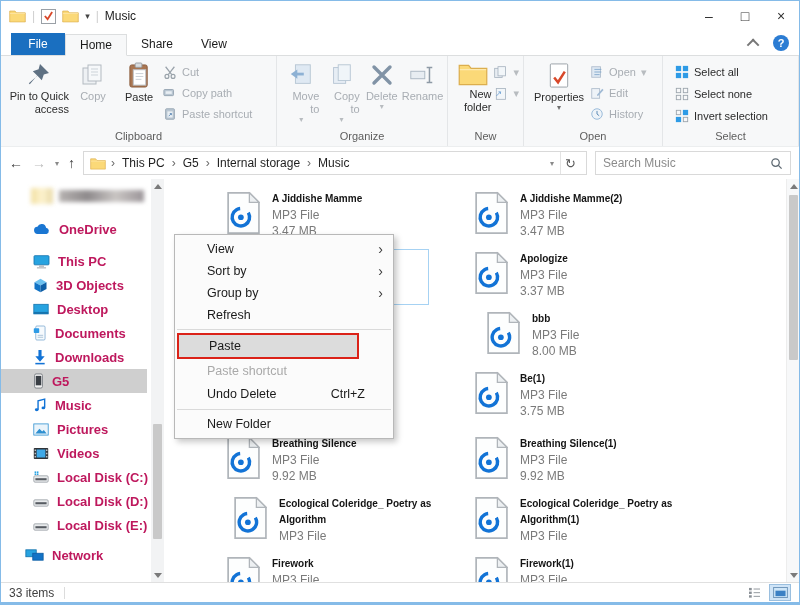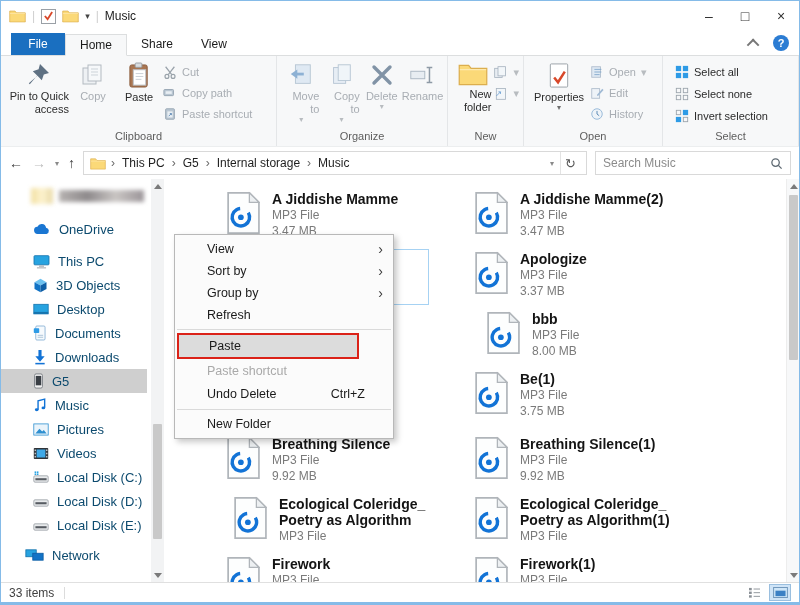--- a/index.html
+++ b/index.html
@@ -67,21 +67,21 @@
   .crumb-right .dd { font-size:8px; color:#8a8a8a; padding:0 6px; height:100%; display:flex; align-items:center; }
   .crumb-right .rf { font-size:13px; color:#5a5a5a; padding:0 4px; border-left:1px solid #e3e3e3; height:100%;
                      display:flex; align-items:center; }
   .searchbox { width:196px; height:24px; border:1px solid #d9d9d9; display:flex; align-items:center; padding:0 7px; }
   .searchbox input { border:none; outline:none; flex:1; font-size:12px; color:#5a5a5a; font-family:inherit; }
   .searchbox input::placeholder { color:#8b8b8b; opacity:1; }
 
   
   .main { flex:1; display:flex; position:relative; overflow:hidden; }
 
-  .sidebar { width:163px; position:relative; padding-top:6px; font-size:13px; color:#0c4a6e; flex:0 0 auto; }
+  .sidebar { width:163px; position:relative; padding-top:6px; font-size:13px; color:#be185d; flex:0 0 auto;font-weight:bold; }
   .side-item { height:24px; display:flex; align-items:center; gap:8px; padding-left:32px; white-space:nowrap; }
   .side-item.child { }
   .side-item.net { padding-left:24px; }
   .side-item.selected { background:#cfcfcf; width:146px; }
   .side-item svg { flex:0 0 auto; display:block; }
   .spacer6 { height:6px; } .spacer8 { height:8px; }
   .redacted { height:22px; margin:0 20px 4px 30px; display:flex; gap:6px; align-items:center; }
   .redacted .b1 { width:22px; height:16px; background:linear-gradient(90deg,#f2dfa0,#fdf3cf,#e8d9a8); filter:blur(2px); }
   .redacted .b2 { width:86px; height:12px; background:linear-gradient(90deg,#b7b3b1,#8e8a8c,#c9c5c3,#9b9599); filter:blur(2px); }
 
@@ -89,21 +89,21 @@
   .vscroll { width:13px; background:#f7f8f9; border-left:1px solid #ededed; position:relative; flex:0 0 auto; }
   .scroll-arrow { position:absolute; left:0; width:13px; height:14px; display:flex; align-items:center; justify-content:center; }
   .tri-up { width:0; height:0; border-left:4px solid transparent; border-right:4px solid transparent; border-bottom:5px solid #7a7a7a; }
   .tri-dn { width:0; height:0; border-left:4px solid transparent; border-right:4px solid transparent; border-top:5px solid #7a7a7a; }
   .thumb { position:absolute; left:2px; width:9px; background:#c9c9c9; border-radius:1px; }
 
   .content { flex:1; position:relative; background:#fff; overflow:hidden; }
 
   .file { position:absolute; display:flex; gap:12px; }
   .file .ficon { width:34px; height:44px; flex:0 0 auto; }
-  .fname { font-size:14px; font-weight:700; color:#141414; line-height:16px; width:180px; }
+  .fname { font-size:10px; font-weight:700; color:#141414; line-height:16px; width:180px; }
   .fmeta { font-size:12px; color:#7a7a7a; line-height:16px; }
 
   .sel-rect { position:absolute; left:225px; top:70px; width:40px; height:56px; border:1px solid #a6d2f3; }
 
   
   .ctx { position:absolute; left:10px; top:55px; width:220px; background:#fbfbfb; border:1px solid #b8b8b8;
          box-shadow:3px 3px 6px rgba(0,0,0,.22); padding:3px 0; z-index:5; }
   .ctx-item { height:22px; line-height:22px; padding-left:32px; font-size:12.5px; color:#1a1a1a; position:relative; }
   .ctx-item .sub { position:absolute; right:10px; top:0; font-size:14px; color:#3c3c3c; }
   .ctx-item .keys { position:absolute; right:28px; top:0; }

